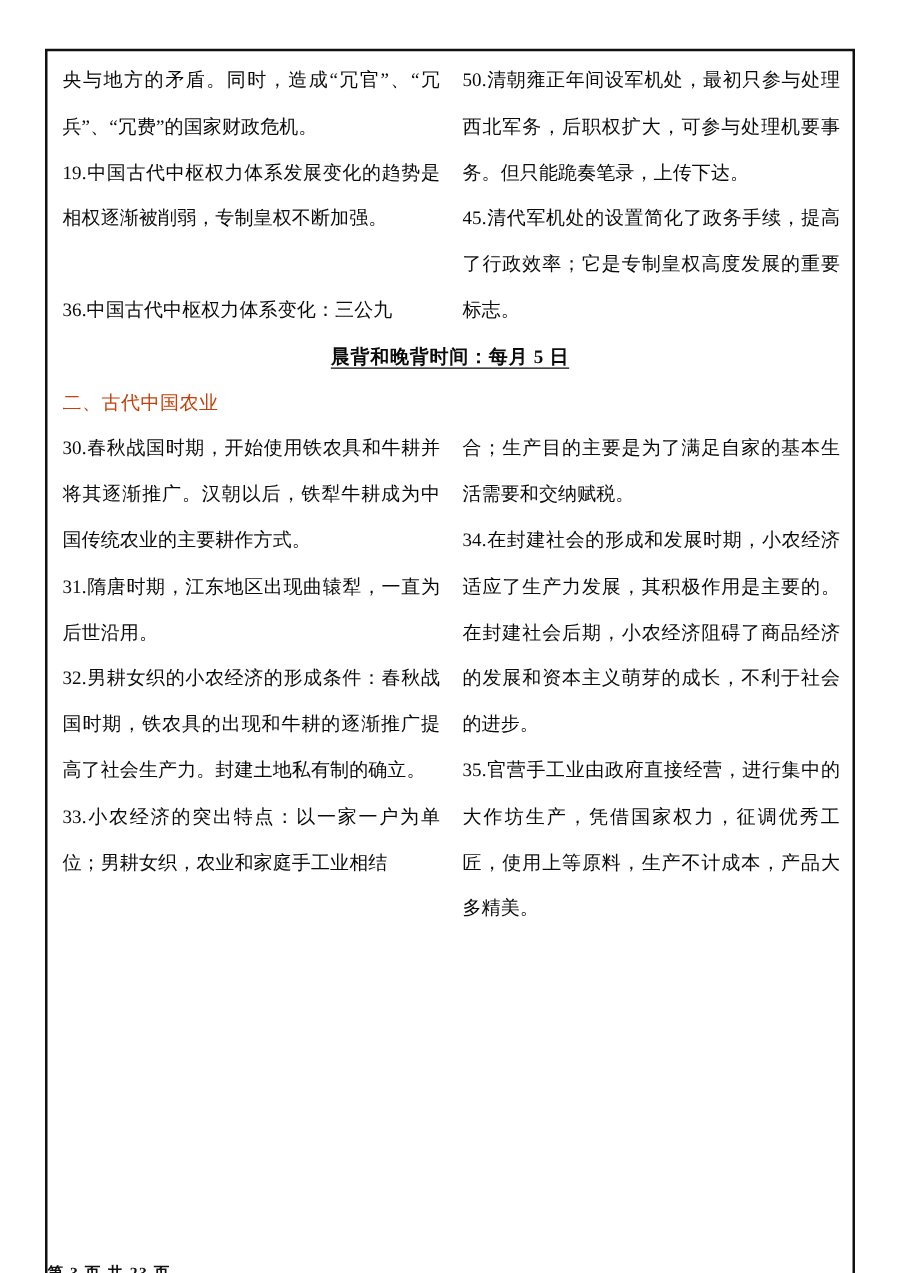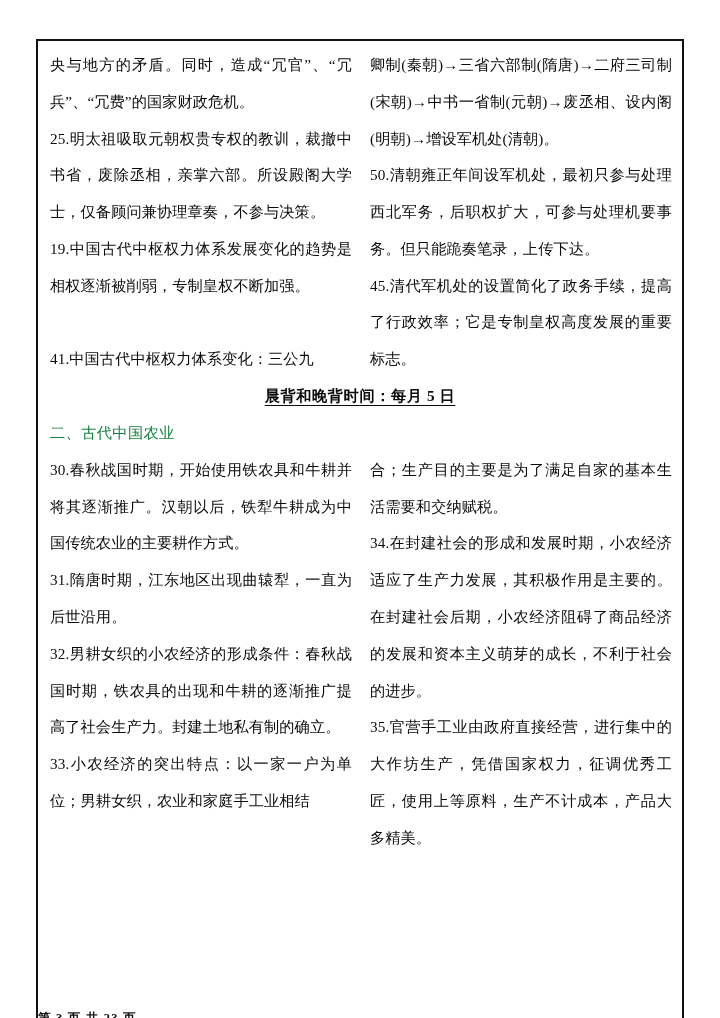--- a/index.html
+++ b/index.html
@@ -67,21 +67,21 @@
     font-family: Liberation Serif, serif;
   }
   .centered-underline span.u {
     text-decoration: underline;
     text-underline-offset: 4px;
     letter-spacing: 0.6px;
   }
   .section-heading {
     font-size: 15.2px;
     line-height: 2.42;
-    color: #15803d;
+    color: #c2410c;
     margin: 0;
     text-align: left;
     letter-spacing: 0.4px;
     font-weight: 500;
   }
   .footer {
     position: absolute;
     left: 0;
     right: 0;
     bottom: 6px;
@@ -93,27 +93,25 @@
 </style>
 </head>
 <body>
 
 <div id="page">
   <div id="page-inner">
 
     <div class="cols">
       <div class="col">
         <p class="para">央与地方的矛盾。同时，造成“冗官”、“冗兵”、“冗费”的国家财政危机。</p>
-        <p class="para">25.明太祖吸取元朝权贵专权的教训，裁撤中书省，废除丞相，亲掌六部。所设殿阁大学士，仅备顾问兼协理章奏，不参与决策。</p>
         <p class="para">19.中国古代中枢权力体系发展变化的趋势是相权逐渐被削弱，专制皇权不断加强。</p>
         <div class="spacer-line"></div>
-        <p class="para last-left">41.中国古代中枢权力体系变化：三公九</p>
+        <p class="para last-left">36.中国古代中枢权力体系变化：三公九</p>
       </div>
       <div class="col">
-        <p class="para">卿制(秦朝)→三省六部制(隋唐)→二府三司制(宋朝)→中书一省制(元朝)→废丞相、设内阁(明朝)→增设军机处(清朝)。</p>
         <p class="para">50.清朝雍正年间设军机处，最初只参与处理西北军务，后职权扩大，可参与处理机要事务。但只能跪奏笔录，上传下达。</p>
         <p class="para">45.清代军机处的设置简化了政务手续，提高了行政效率；它是专制皇权高度发展的重要标志。</p>
       </div>
     </div>
 
     <p class="centered-underline"><span class="u">晨背和晚背时间：每月 5 日</span></p>
 
     <p class="section-heading">二、古代中国农业</p>
 
     <div class="cols">

